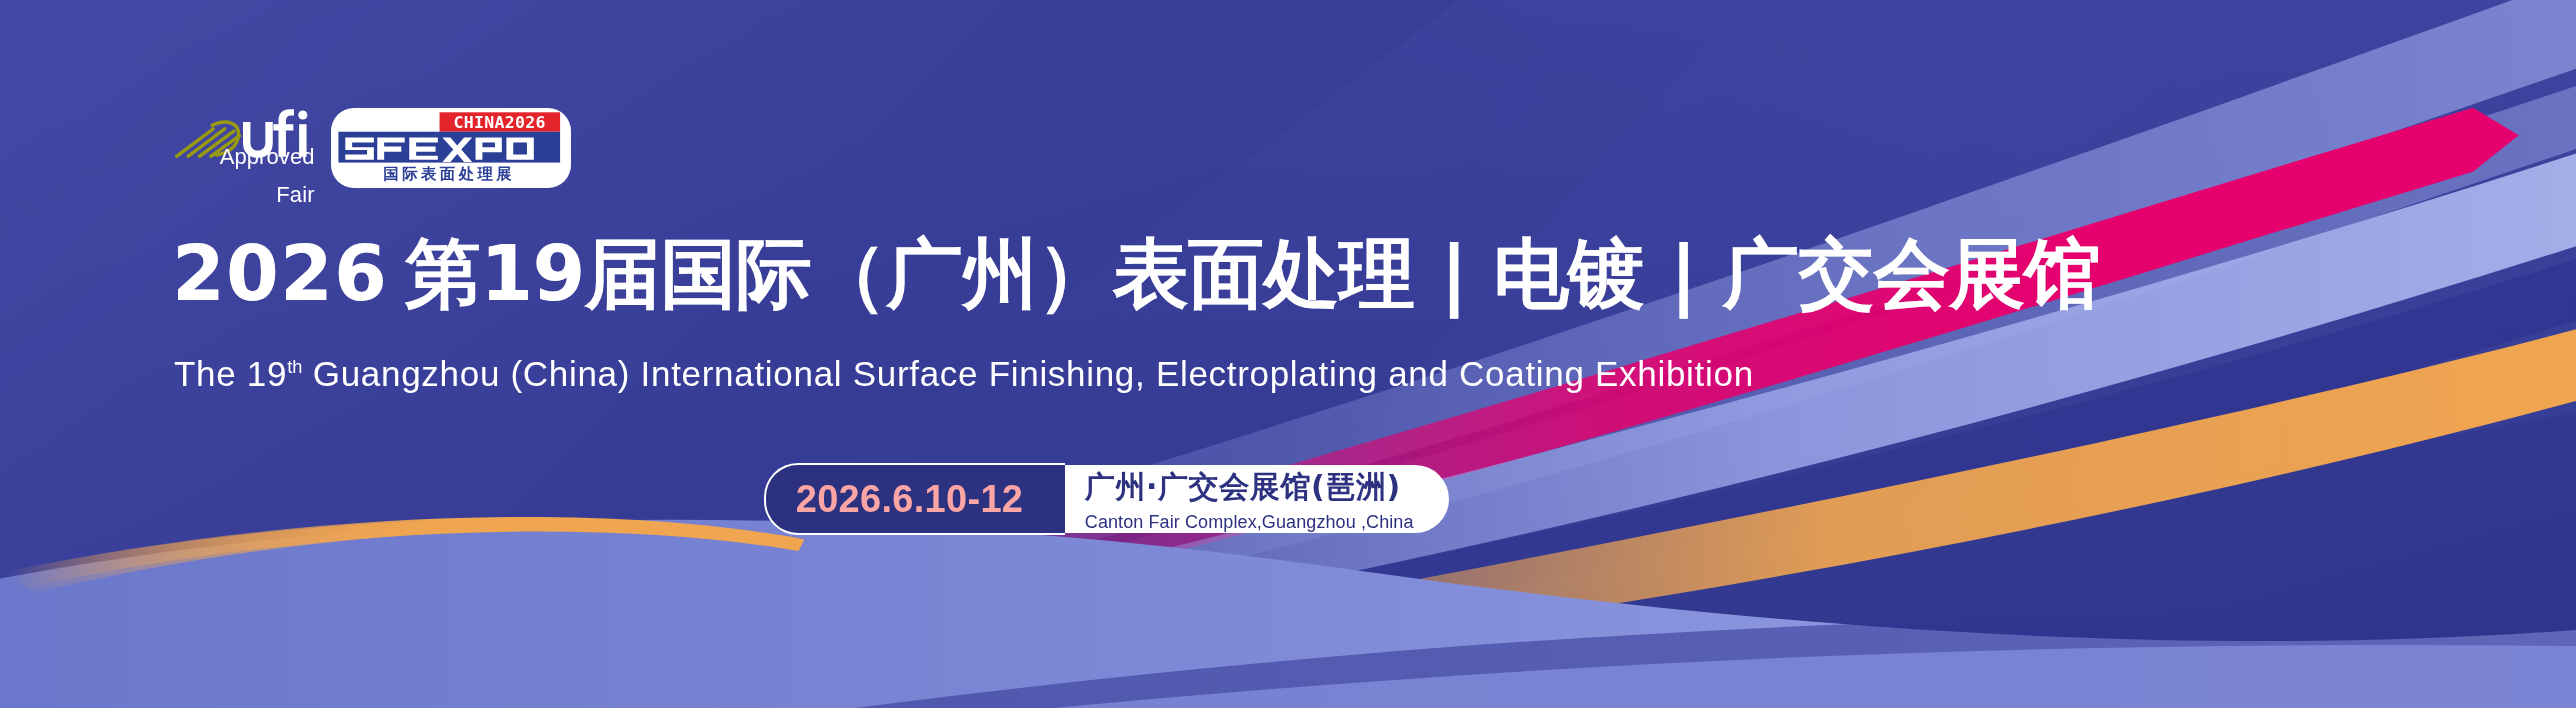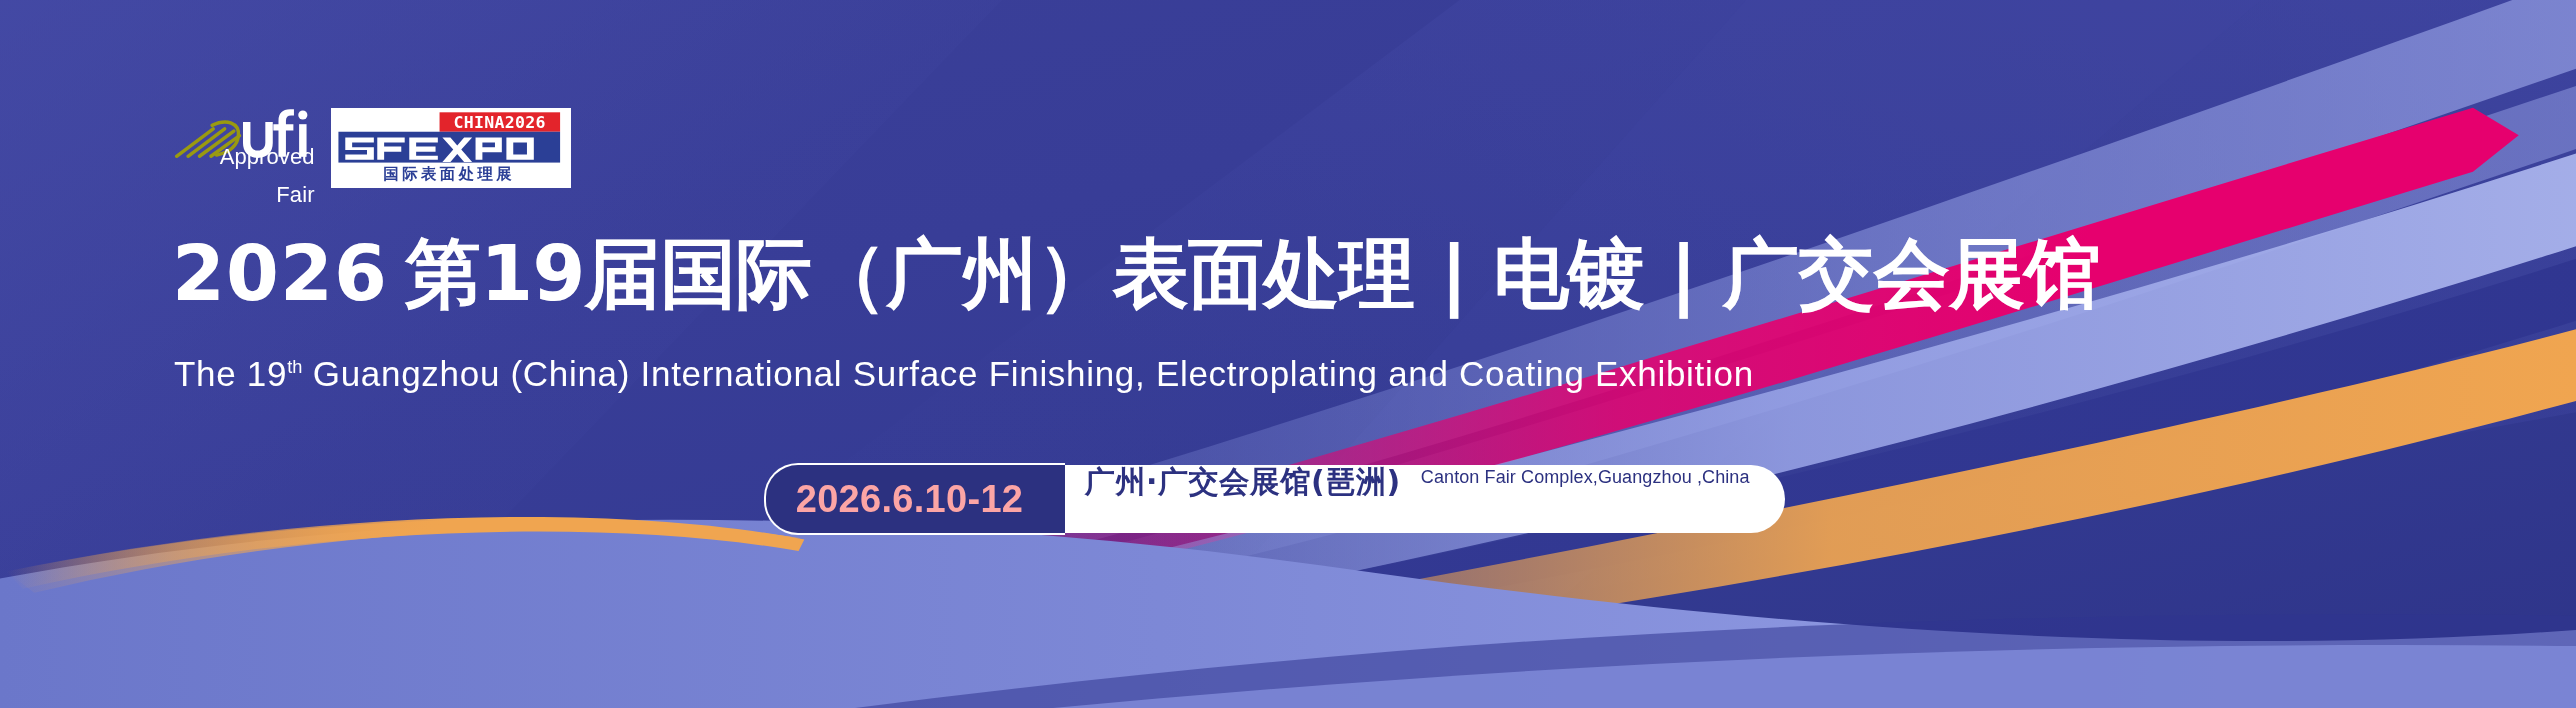--- a/index.html
+++ b/index.html
@@ -41,20 +41,21 @@
   }
   .ufi-approved { top:37px; }
   .ufi-event   { top:75px; }
 
   
   .sf-logo {
     width:240px; height:80px;
     background:#ffffff;
     position:relative;
     padding:4px 4.6px 3.4px 4.6px;
+    border-radius:23px;
   }
   .sf-svg { width:100%; height:100%; display:block; }
 
   
   .headline {
     position:absolute;
     left:172px; top:231px;
     color:#ffffff;
     font-size:76px;
     line-height:86px;
@@ -98,33 +99,32 @@
     font-size:38px;
     font-weight:bold;
     letter-spacing:0.3px;
     white-space:nowrap;
     font-family:"Liberation Sans","DejaVu Sans",sans-serif;
     border:2.3px solid #ffffff;
     border-right:none;
     margin:-2.3px 0 -2.3px -2.3px;
   }
   .pill-venue {
-    display:flex; flex-direction:row; justify-content:flex-end;
+    display:flex; flex-direction:column; justify-content:flex-end;
     padding:0 35px 0 19.5px;
     color:#2c3180;
-    gap:20px;
   }
   .venue-cn {
     font-size:30px; line-height:33px; font-weight:bold;
     letter-spacing:0.6px; white-space:nowrap;
     font-family:"DejaVu Sans","Liberation Sans",sans-serif;
   }
   .venue-en {
     font-size:18px; line-height:20.6px; letter-spacing:0.1px;
-    white-space:nowrap; margin-top:2px;
+    white-space:nowrap; margin-top:9px;
     font-family:"Liberation Sans","DejaVu Sans",sans-serif;
   }
 </style>
 </head>
 <body>
 
 <div class="banner">
 
   <svg class="bg-svg" viewBox="0 0 4500 1238" preserveAspectRatio="none">
     <defs>

